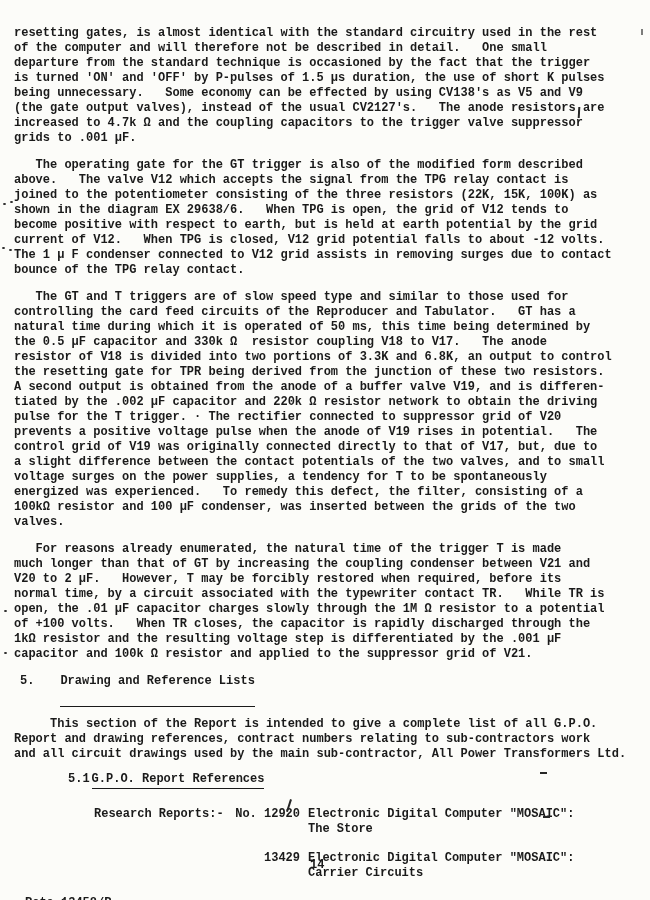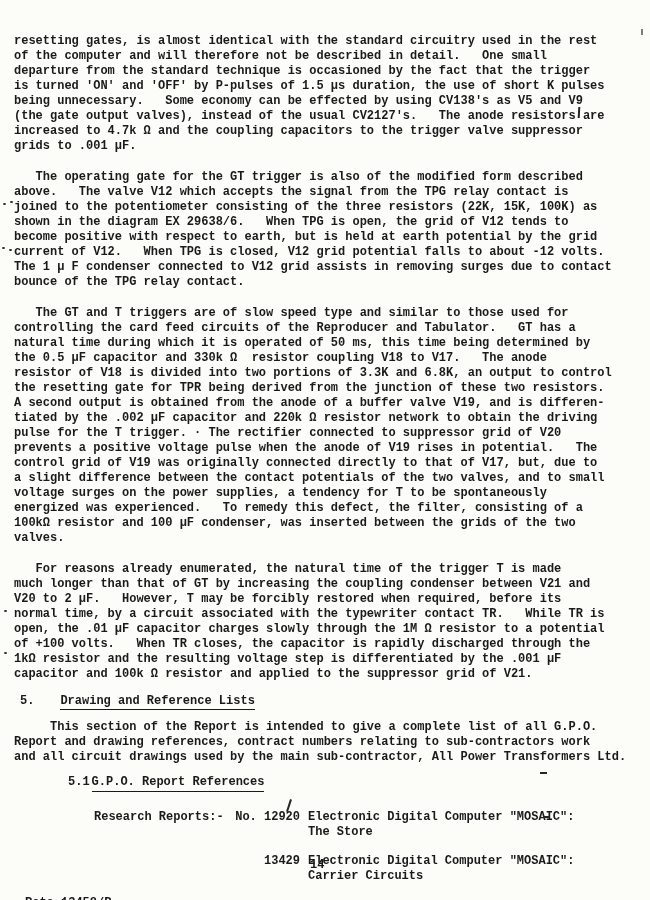--- a/index.html
+++ b/index.html
@@ -9,23 +9,23 @@
     margin:0 auto;
     background:#fcfcf9;
     color:#1a1a1a;
     font-family:"Liberation Mono","DejaVu Sans Mono",monospace;
     font-weight:700;
     font-size:12px;
     line-height:15px;
     overflow:hidden;
   }
   .content { position:absolute; left:14px; top:18px; width:630px; }
-  .para { white-space:pre; margin:16px 0 12px 0; }
+  .para { white-space:pre; margin:8px 0 12px 0; }
   .sec-heading { display:flex; margin:8px 0 10px 6px; }
-  .sec-title { margin-left:26px; border-bottom:1.4px solid #1a1a1a; padding-bottom:0; }
+  .sec-title { margin-left:26px; border-bottom:1.4px solid #1a1a1a; padding-bottom:17px; }
   .sec-intro { white-space:pre; margin:0 0 10px 0; }
   .subsec-heading { display:flex; margin:0 0 18px 54px; }
   .subsec-title { margin-left:2px; border-bottom:1.4px solid #1a1a1a; padding-bottom:1px; }
   .ref-block { margin-left:80px; }
   .ref-row { display:flex; margin-bottom:14px; }
   .ref-label { width:133px; white-space:pre; }
   .ref-no { width:73px; text-align:right; white-space:pre; }
   .ref-desc { margin-left:8px; white-space:pre; }
   .footer-ref  { position:absolute; left:25px;  top:896px;text-decoration:underline; }
   .footer-page { position:absolute; left:310px; top:858px; }

